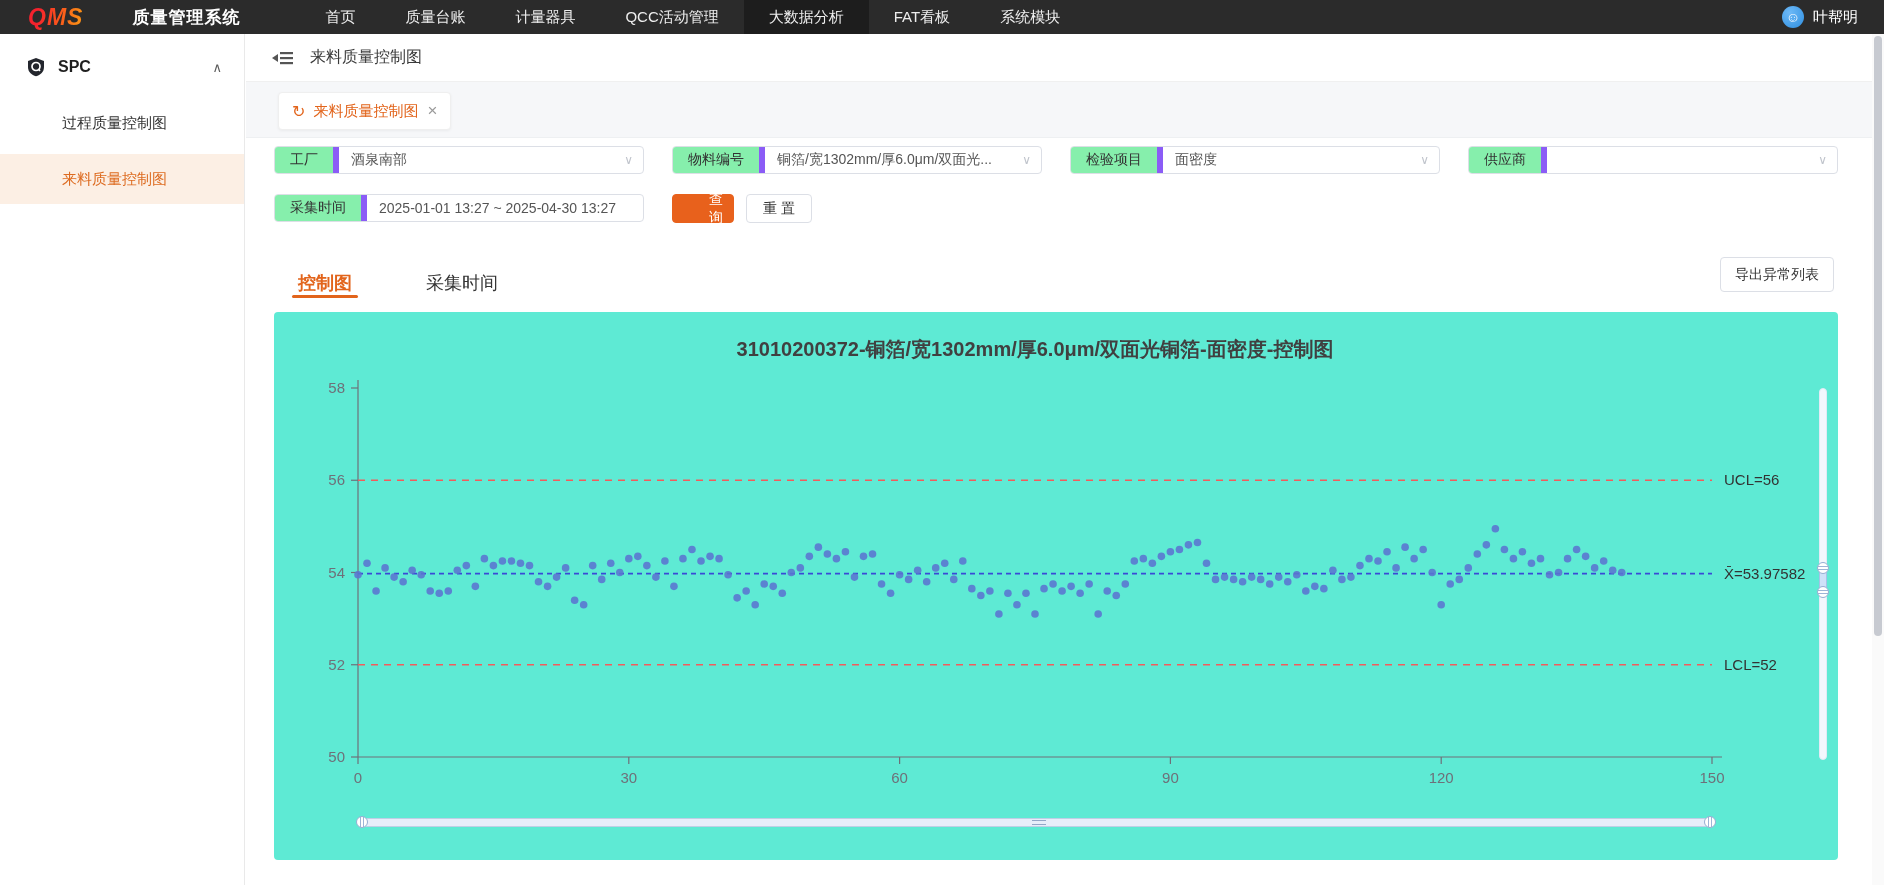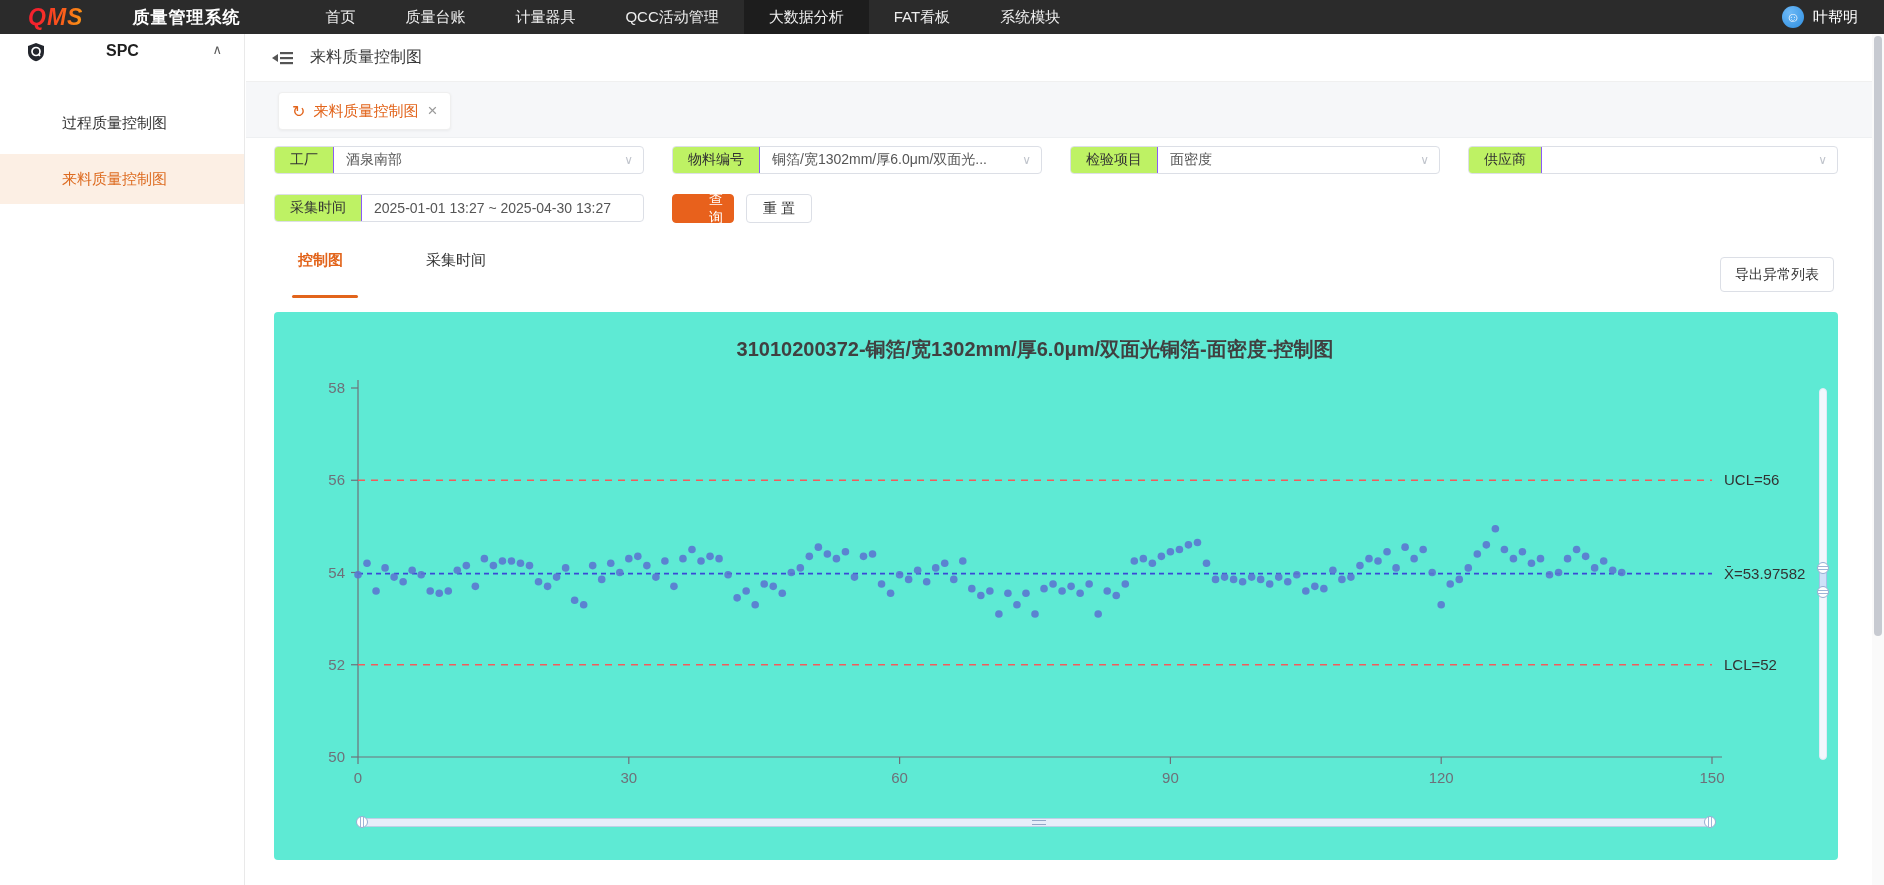--- a/index.html
+++ b/index.html
@@ -19,22 +19,22 @@
               cursor:pointer; height:100%; }
   .nav-item.active { background:#1d1d1d; }
   .nav-user { position:absolute; right:26px; top:0; height:34px; display:flex; align-items:center; gap:9px; }
   .avatar { width:22px; height:22px; border-radius:50%; background:radial-gradient(circle at 35% 30%,#6db9f7,#2f8fe0);
             color:#fff; font-size:14px; display:flex; align-items:center; justify-content:center; }
   .user-name { color:#fff; font-size:15px; }
 
   
   .sidebar { position:absolute; left:0; top:34px; width:245px; height:851px; background:#fff;
              border-right:1px solid #e9e9e9; }
-  .side-group { height:50px; display:flex; align-items:flex-start; padding-left:26px; cursor:pointer;
-                margin-top:8px;gap:48px; }
+  .side-group { height:50px; display:flex; align-items:center; padding-left:26px; cursor:pointer;
+                margin-top:8px; }
   .side-group-label { font-size:16px; font-weight:600; color:#1f1f1f; margin-left:12px; }
   .side-chevron { position:absolute; right:22px; color:#5c5c5c; font-size:13px; }
   .side-item { height:50px; line-height:50px; padding-left:62px; font-size:15px; color:#333;
                cursor:pointer; margin-top:6px; }
   .side-item.active { background:#fcefe4; color:#dd6b20; }
 
   
   .page-header { position:absolute; left:246px; top:34px; width:1638px; height:48px; background:#fff;
                  border-bottom:1px solid #f0f0f0; display:flex; align-items:center; }
   .collapse-icon { margin-left:26px; cursor:pointer; display:flex; }
@@ -45,33 +45,33 @@
               border-radius:4px; box-shadow:0 1px 3px rgba(0,0,0,.05); display:flex; align-items:center;
               padding:0 13px; cursor:pointer; }
   .refresh-ico { color:#e2641b; font-size:16px; margin-right:8px; }
   .tab-chip-label { color:#e2641b; font-size:15px; }
   .tab-close { color:#9a9a9a; font-size:17px; margin-left:9px; cursor:pointer; }
 
   
   .filter-area { position:absolute; left:246px; top:139px; width:1638px; height:112px; background:#fff; }
   .fgroup { position:absolute; height:28px; display:flex; border:1px solid #dcdfe6; border-radius:4px;
             overflow:hidden; background:#fff; font-size:14px; }
-  .f-addon { background:#bef264; color:#333; border-right:1px solid #8b5cf6; display:flex;
+  .f-addon { background:#86efac; color:#333; border-right:6px solid #8b5cf6; display:flex;
              align-items:center; padding:0 15px; white-space:nowrap;text-align:center; }
   .f-value { flex:1; display:flex; align-items:center; padding:0 12px; color:#555; white-space:nowrap;
              overflow:hidden; position:relative; cursor:pointer; }
   .f-chevron { position:absolute; right:10px; color:#c0c4cc; font-size:12px; }
   .btn { position:absolute; height:29px; border-radius:4px; font-size:14px; display:flex;
          align-items:center; justify-content:center; cursor:pointer; }
   .btn-primary { background:#e8611c; color:#fff; border:1px solid #e8611c;padding-left:36px; }
   .btn-plain { background:#fff; color:#333; border:1px solid #dcdfe6; }
 
   
   .view-tabs { position:absolute; left:246px; top:251px; width:1638px; height:48px; background:#fff; }
-  .vtab { position:absolute; top:0; font-size:15px; color:#333; cursor:pointer; }
+  .vtab { position:absolute; top:20px; font-size:18px; color:#333; cursor:pointer; }
   .vtab.active { color:#e2641b; font-weight:600; }
   .vtab-underline { position:absolute; left:46px; top:44px; width:66px; height:3px; background:#e2641b;
                     border-radius:2px; }
   .export-btn { position:absolute; right:50px; top:6px; height:35px; padding:0 14px; background:#fff;
                 border:1px solid #dcdfe6; border-radius:4px; font-size:14px; color:#333;
                 display:flex; align-items:center; cursor:pointer; }
 
   
   .chart-card { position:absolute; left:274px; top:312px; width:1564px; height:548px; background:#5eead4;
                 border-radius:4px; }

